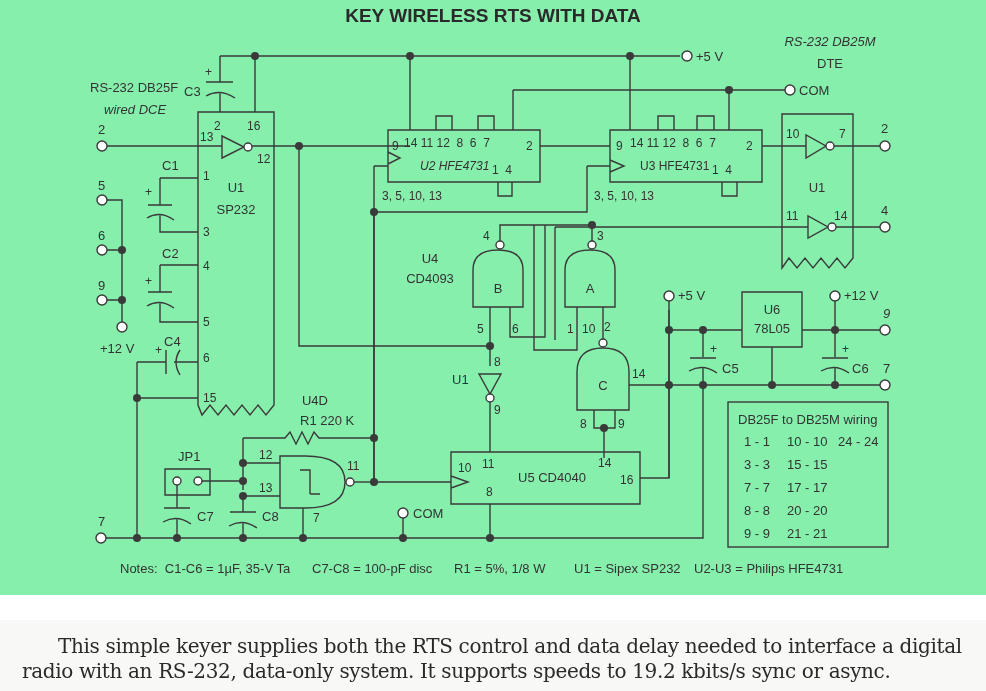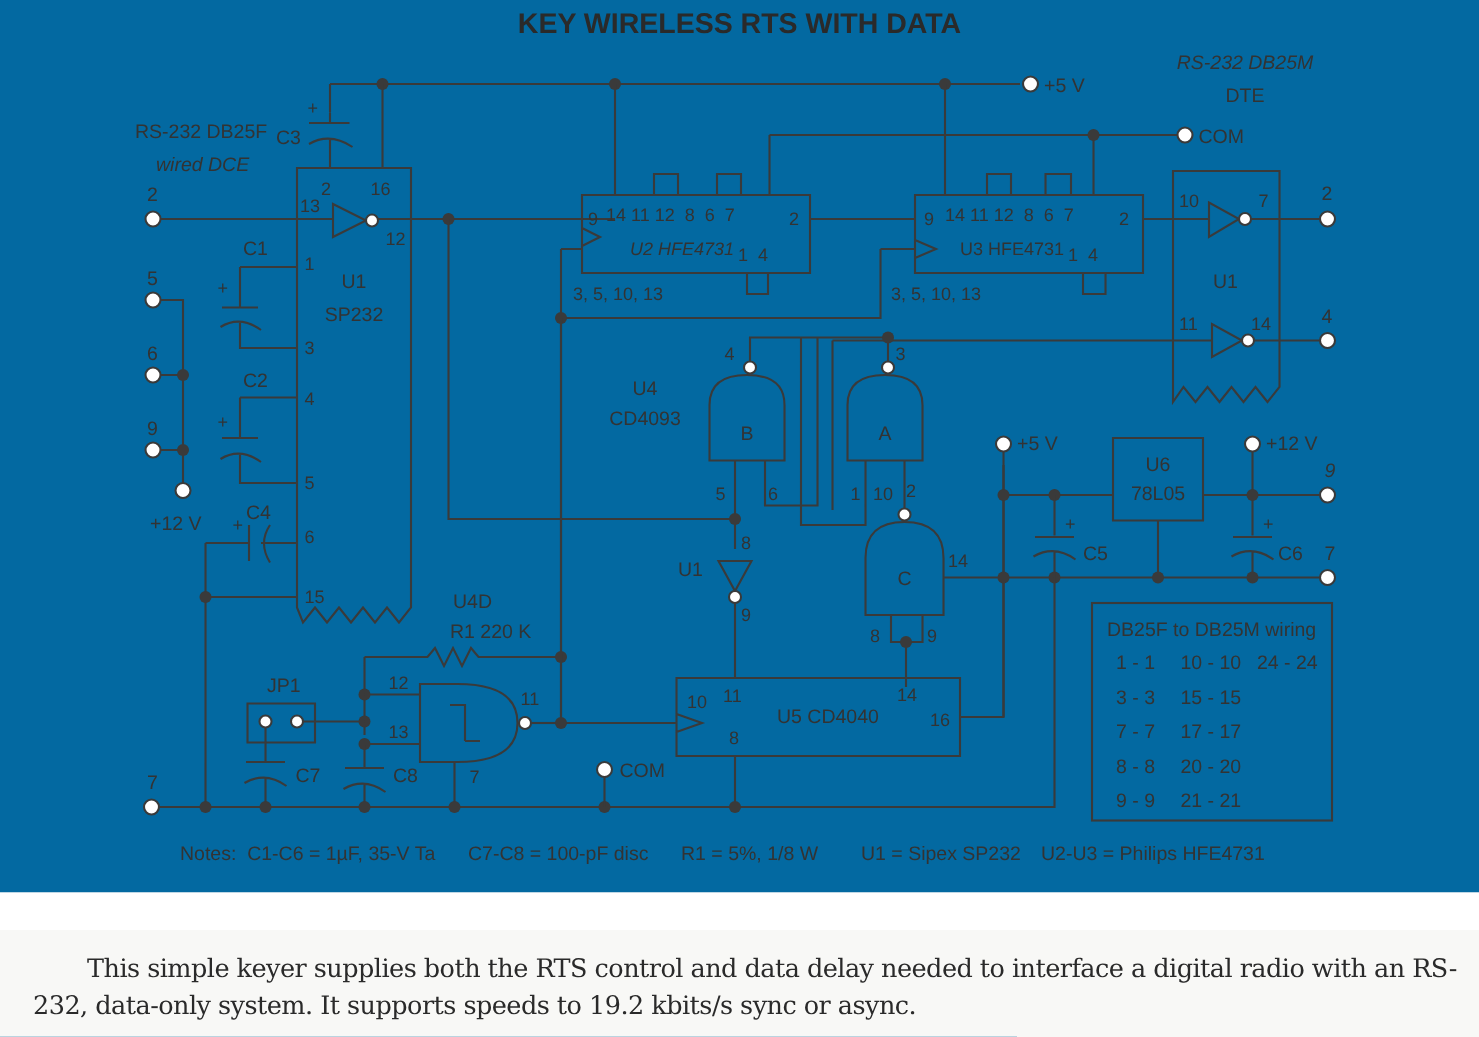--- a/index.html
+++ b/index.html
@@ -1,21 +1,21 @@
 <!DOCTYPE html>
 <html><head>
 <meta charset="utf-8">
 <style>
   html, body { margin: 0; padding: 0; }
   body { width: 986px; height: 691px; background: #f7f7f5; overflow: hidden; position: relative; }
-  #canvas { position: absolute; left: 0; top: 0; width: 986px; height: 595px; background: #0369a1; }
+  #canvas { position: absolute; left: 0; top: 0; width: 986px; height: 595px; background: #86efac; }
   #gap { position: absolute; left: 0; top: 595px; width: 986px; height: 25px; background: #ffffff; }
   #caption { position: absolute; left: 0; top: 620px; width: 986px; height: 71px; background: #f8f8f6; }
   #caption p { margin: 0; position: absolute; left: 22px; top: 14px; width: 950px;
-    font-family: "DejaVu Serif", serif; font-size: 17px; line-height: 25px; color: #2a2a2a; text-indent: 36px; letter-spacing: -0.35px; }
+    font-family: "DejaVu Serif", serif; font-size: 20px; line-height: 25px; color: #2a2a2a; text-indent: 36px; letter-spacing: -0.35px; }
   svg text { font-family: "Liberation Sans", sans-serif; fill: #333; }
   .title { font-family: "Liberation Sans", sans-serif; font-weight: bold; font-size: 19px; fill: #2a2a2a; }
   .lbl { font-size: 13px; }
   .sm { font-size: 12px; }
   .w { stroke: #3a3a3a; stroke-width: 1.4; fill: none; }
   .box { stroke: #3a3a3a; stroke-width: 1.4; fill: none; }
   .dot { fill: #3a3a3a; }
   .term { fill: #fff; stroke: #3a3a3a; stroke-width: 1.4; }
 </style>
 </head>

